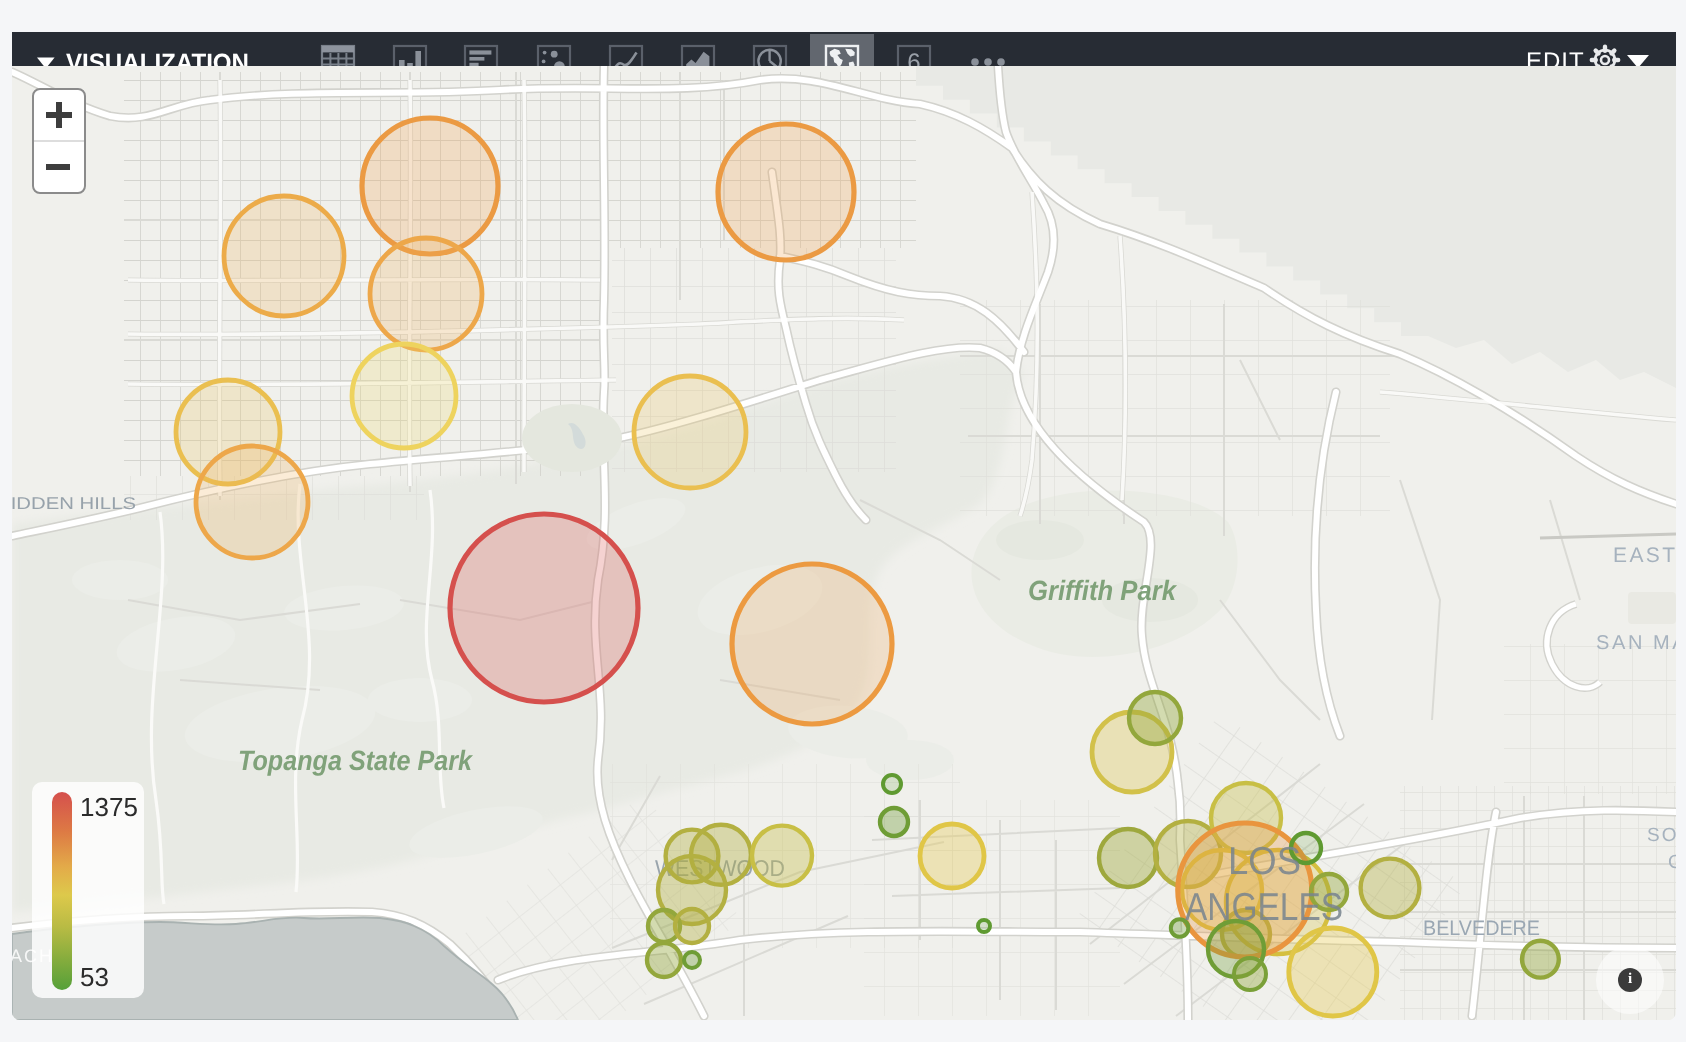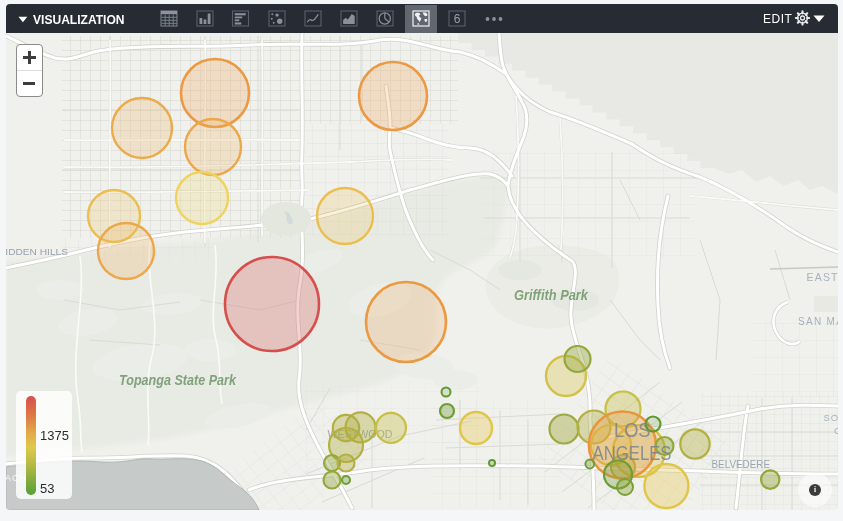--- a/index.html
+++ b/index.html
@@ -1,24 +1,24 @@
 <!DOCTYPE html>
 <html><head>
 <meta charset="utf-8">
 <style>
   html,body{margin:0;padding:0;}
   body{width:843px;height:521px;background:#f5f6f8;font-family:"Liberation Sans",sans-serif;overflow:hidden;position:relative;}
   #frame{position:absolute;left:6px;top:4px;width:832px;height:506px;border-radius:4px;overflow:hidden;}
-  #toolbar{position:absolute;left:0;top:0;width:832px;height:29px;background:#272c34;}
+  #toolbar{position:absolute;left:0;top:12px;width:832px;height:29px;background:#272c34;}
   #map{position:absolute;left:0;top:29px;width:832px;height:477px;background:#f0f0ec;}
   #zoomctl{position:absolute;left:9.5px;top:10.5px;width:25px;height:51px;background:#fff;border:1.5px solid #8b8b8b;border-radius:4px;}
   #zoomctl .div{position:absolute;left:0;top:25.5px;width:25px;height:1px;background:#ddd;}
   #legend{position:absolute;left:10px;top:358px;width:56px;height:108px;background:rgba(255,255,255,.82);border-radius:5px;}
   #lgbar{position:absolute;left:10px;top:4.5px;width:9.5px;height:99px;border-radius:5px;background:linear-gradient(to bottom,#d5504d 0%,#dd7a44 20%,#e3ab49 38%,#ddc94b 52%,#b9bb44 68%,#84ac3d 85%,#55a039 100%);}
-  #lgtop{position:absolute;left:24px;top:5px;font-size:13px;color:#2b2b2b;margin-top:32px;}
+  #lgtop{position:absolute;left:24px;top:5px;font-size:13px;color:#2b2b2b;}
   #lgbot{position:absolute;left:24px;top:89.5px;font-size:13px;color:#2b2b2b;}
   #infobtn{position:absolute;left:792px;top:440px;width:34px;height:34px;border-radius:50%;background:rgba(255,255,255,.55);}
   #infobtn .in{position:absolute;left:5px;top:5px;width:24px;height:24px;border-radius:50%;background:#3b3b3b;color:#fff;text-align:center;font-family:"Liberation Serif",serif;font-weight:bold;font-size:15px;line-height:23px;transform:scale(.5);transform-origin:center;}
 </style>
 </head>
 <body>
 <div id="frame">
   <div id="toolbar">
   <svg width="832" height="29" xmlns="http://www.w3.org/2000/svg">
     <g fill="none" stroke="none">

